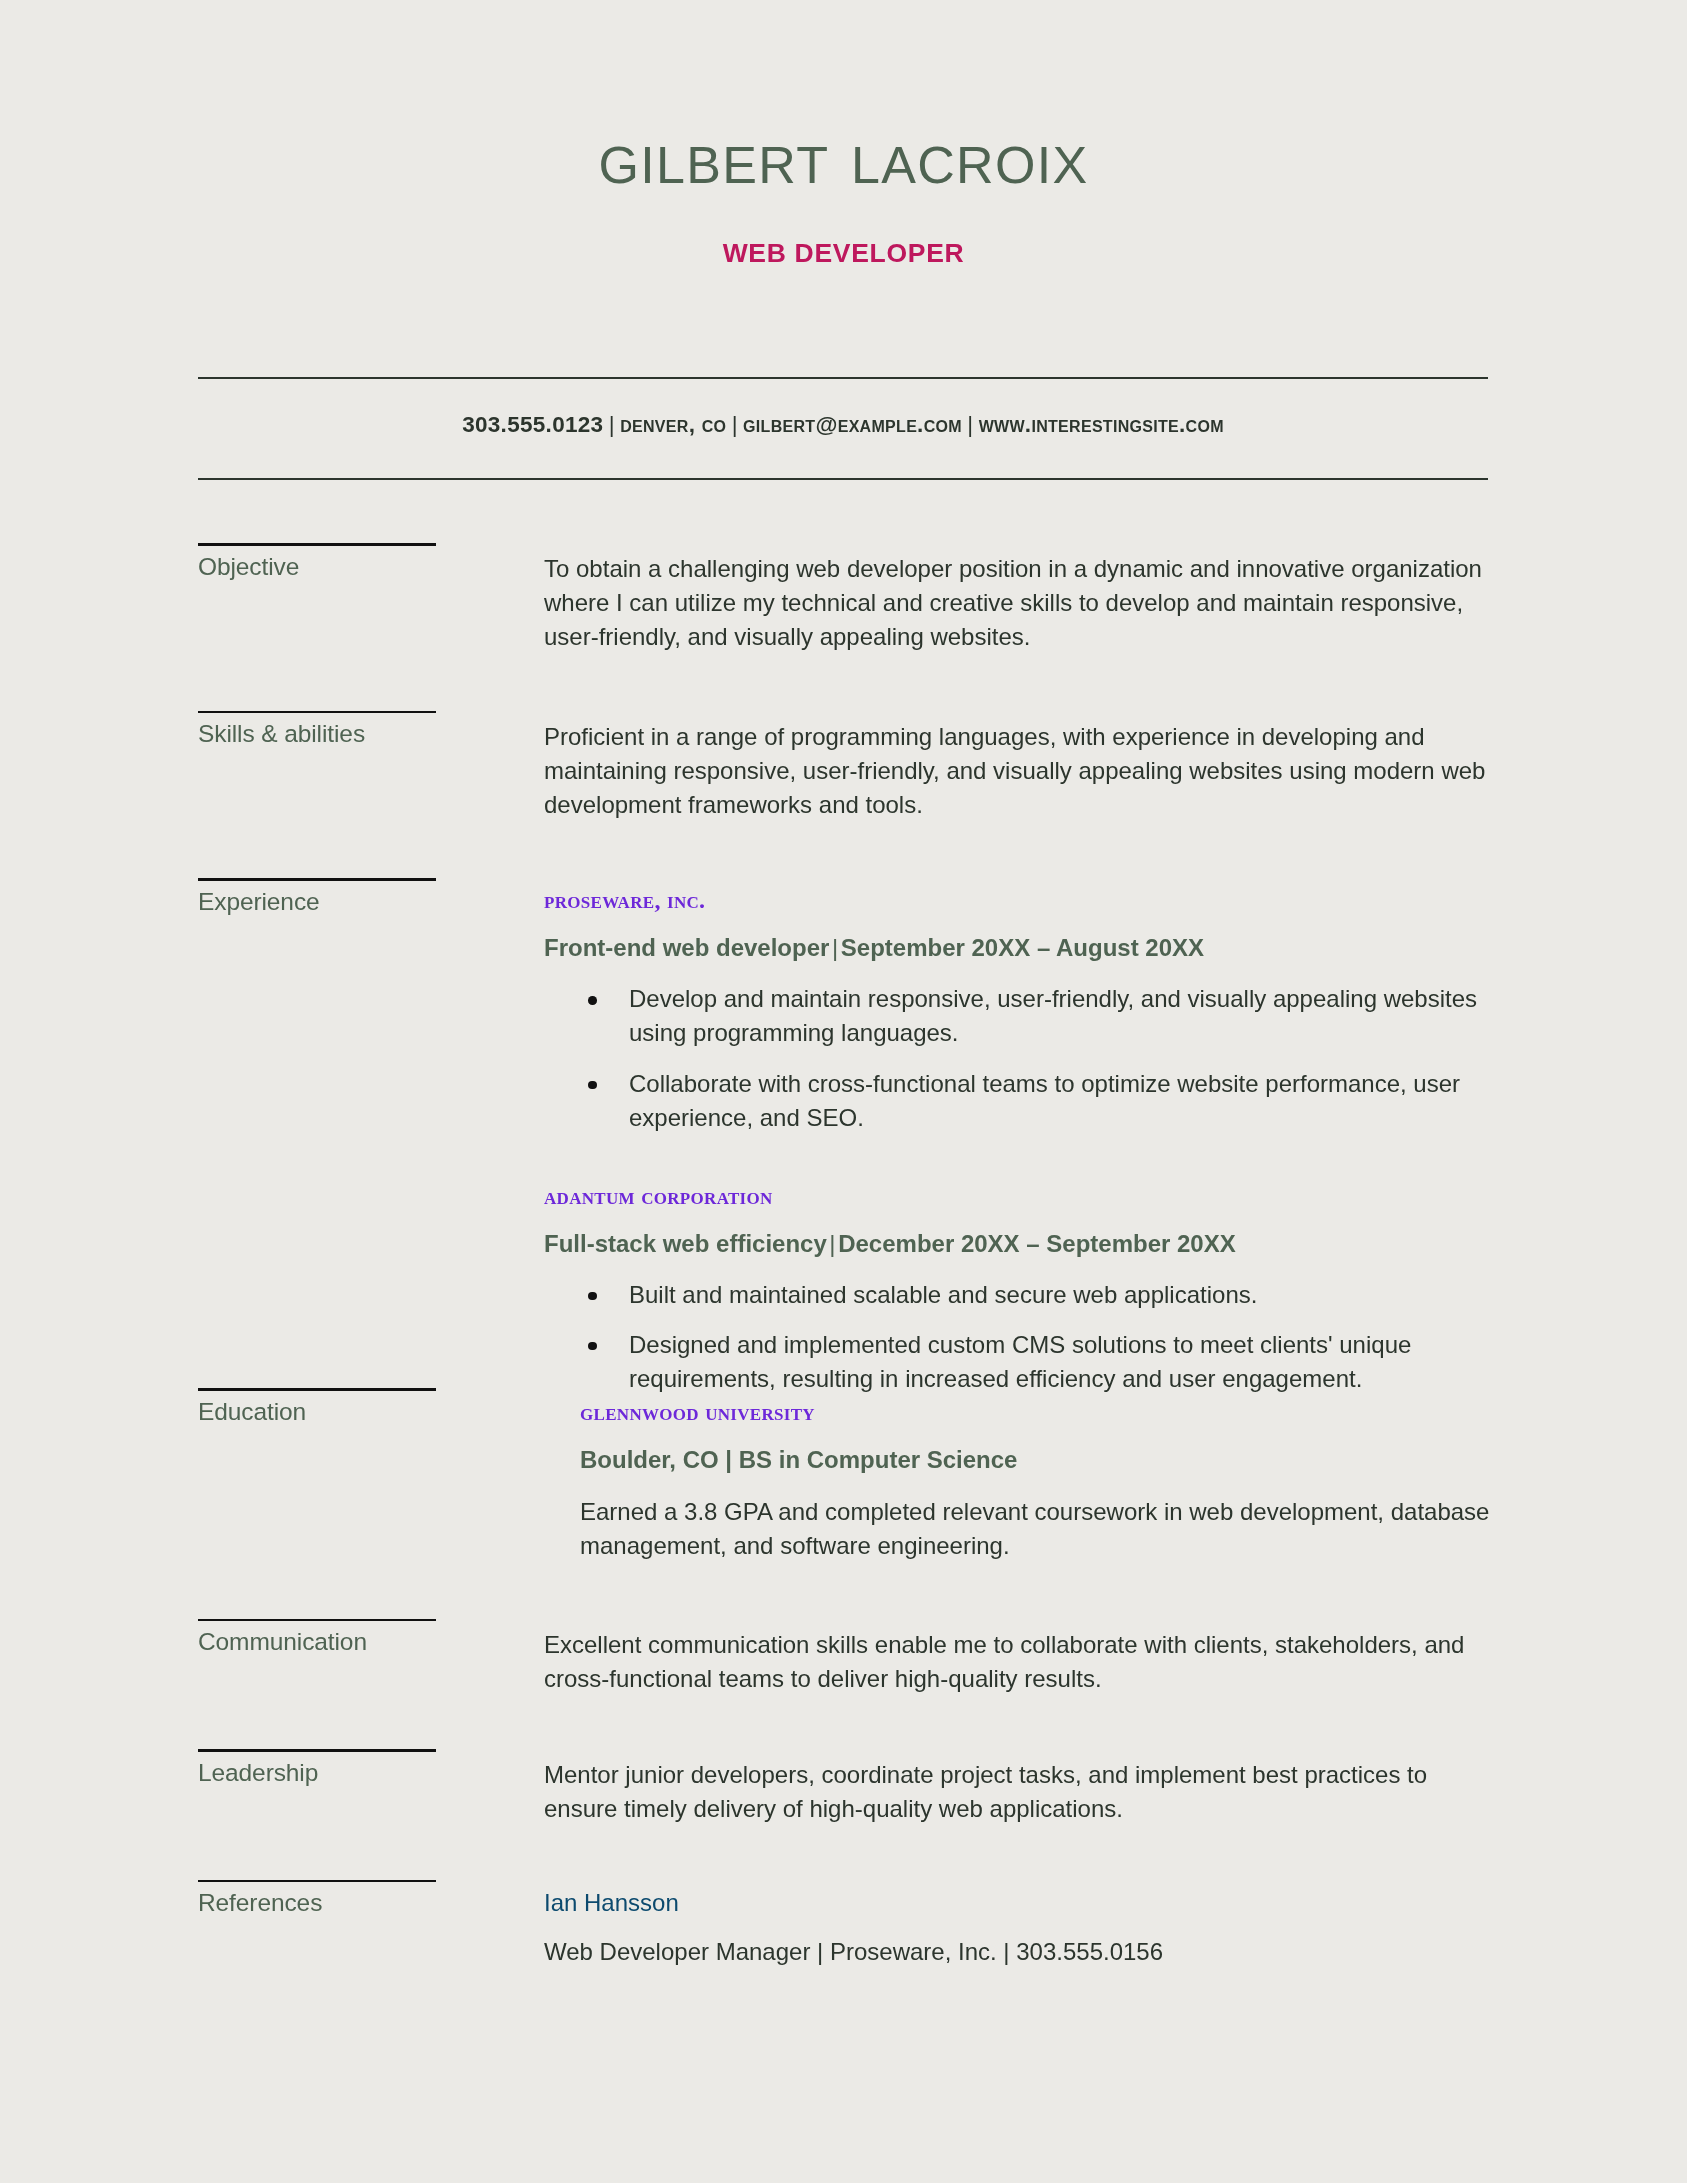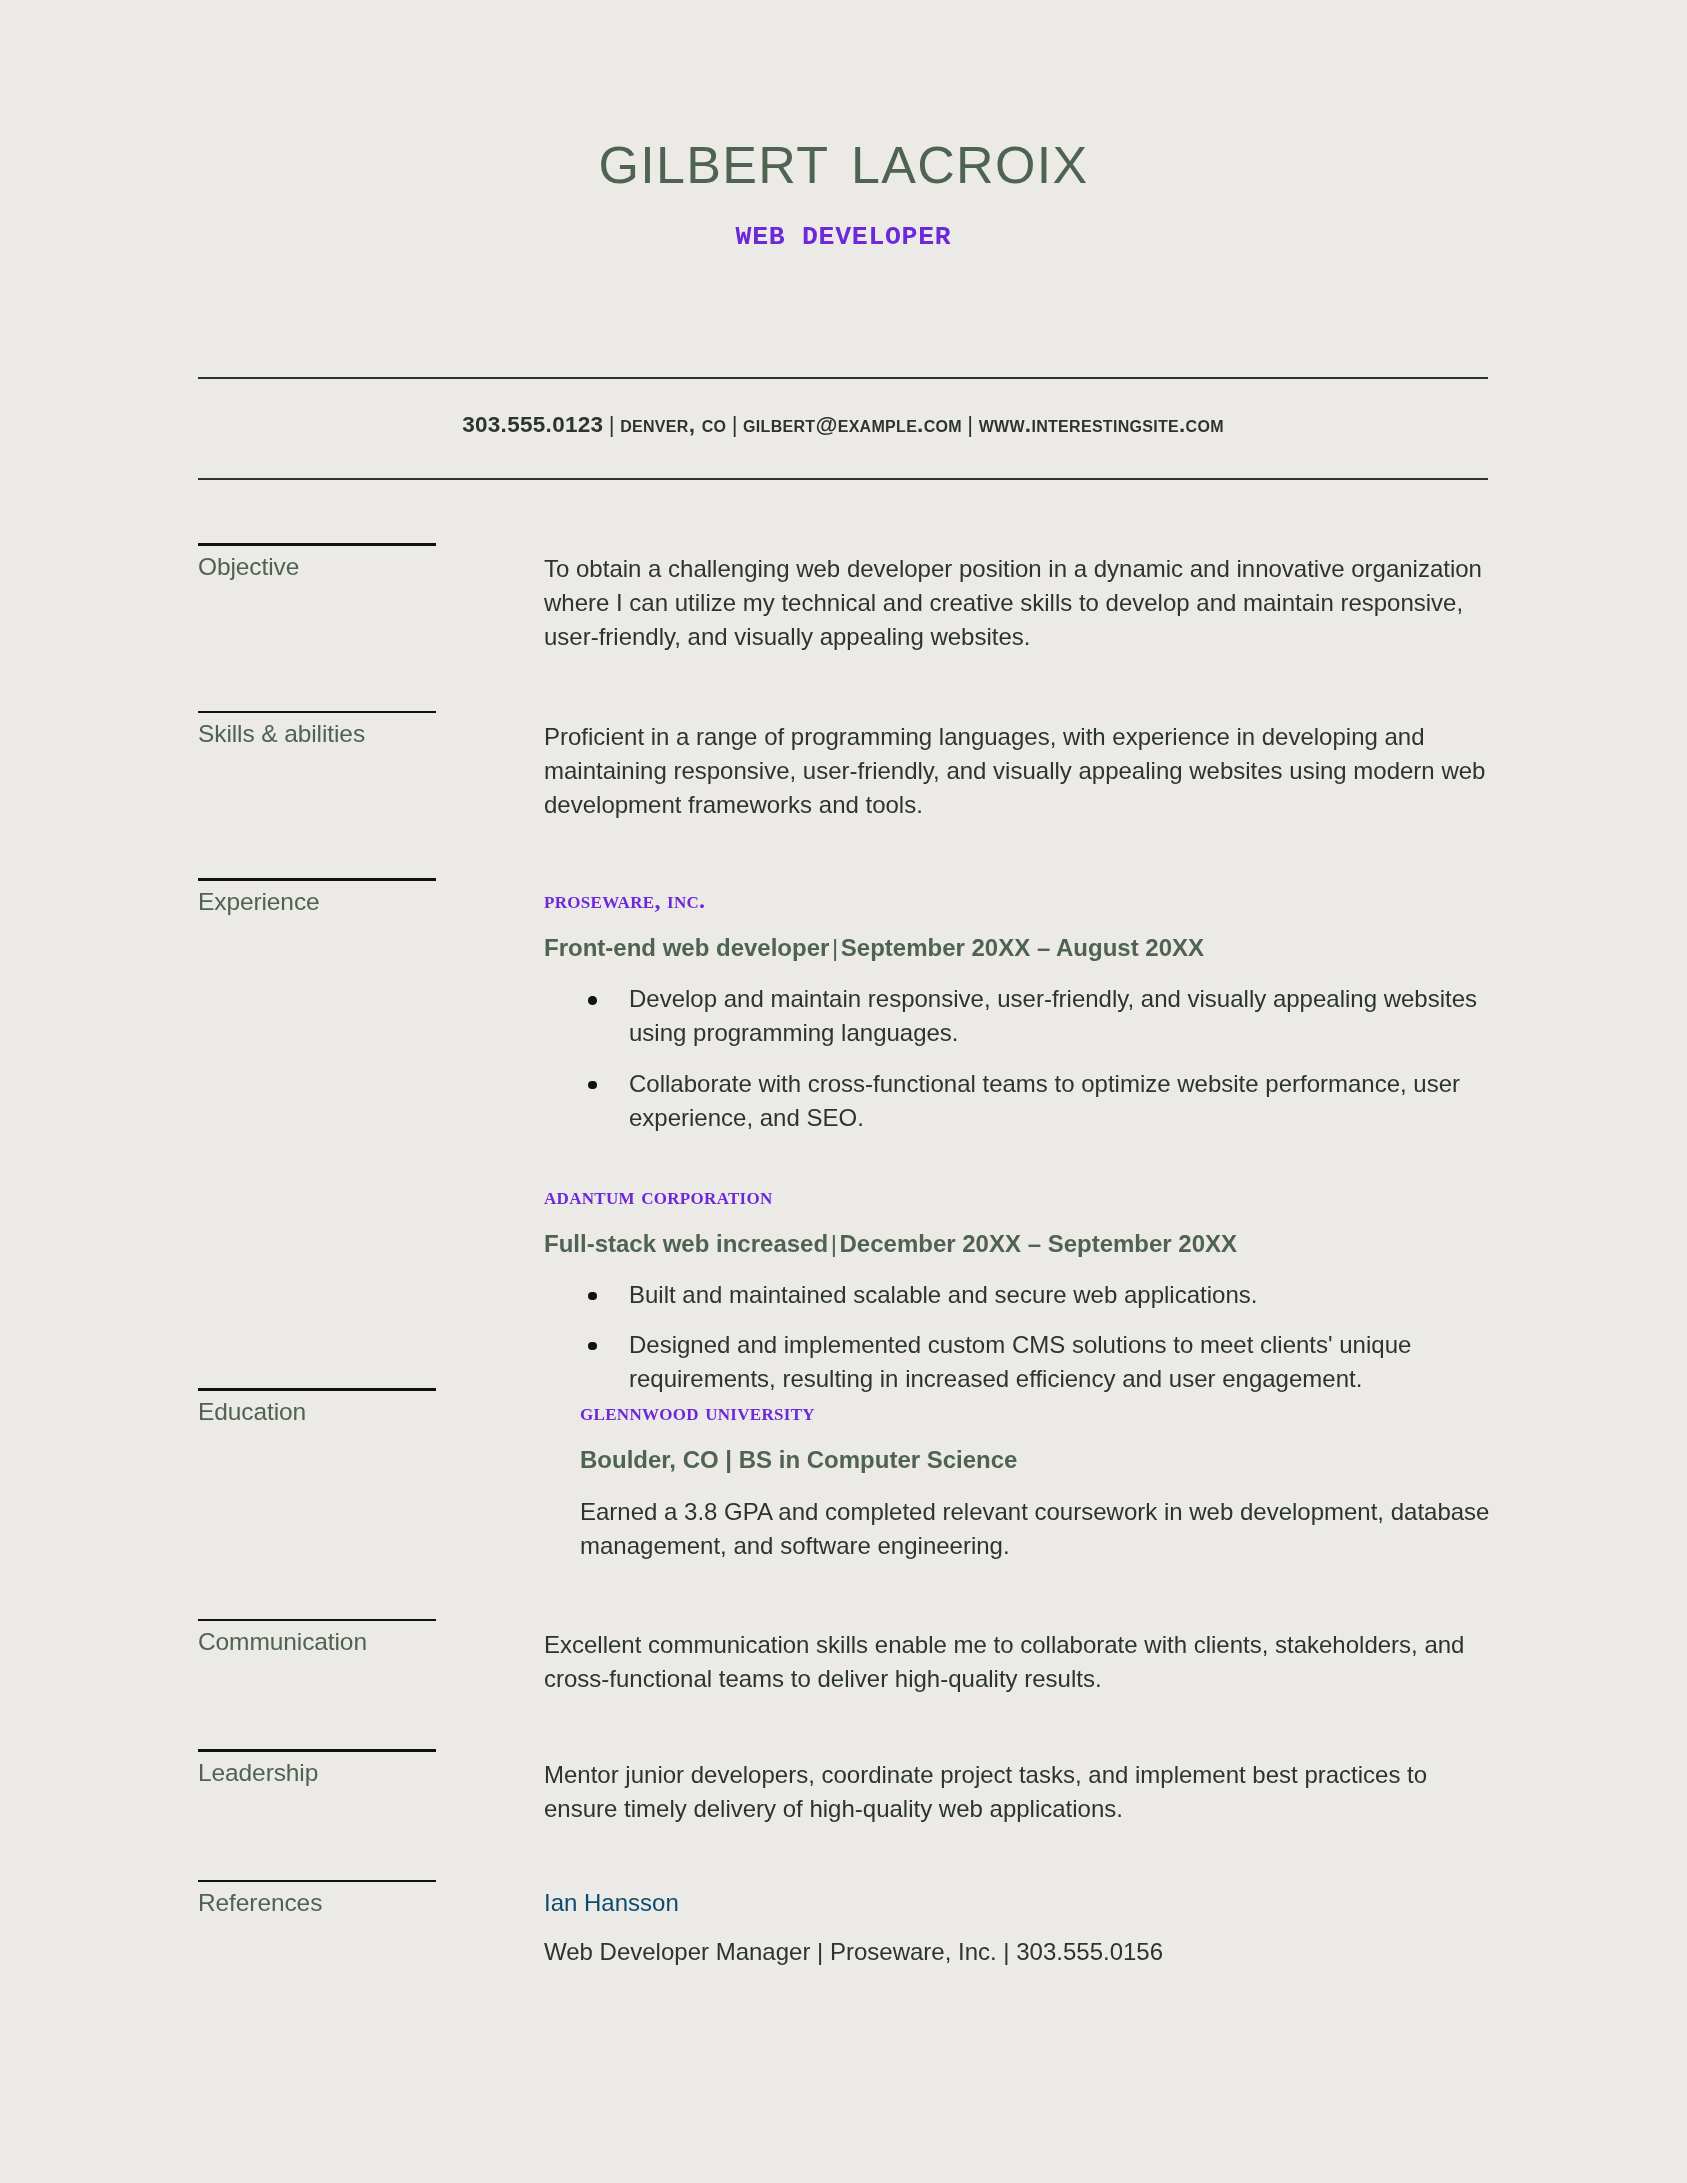--- a/index.html
+++ b/index.html
@@ -30,26 +30,26 @@
     line-height: 1.05;
     font-weight: 400;
     color: #4F6352;
     font-variant: small-caps;
     text-transform: lowercase;
     letter-spacing: 1.3px;
     margin: 0;
     padding: 0;
   }
   .job-title {
-    margin-top: 25px;
-    font-family: Liberation Mono, monospace;
+    margin-top: 41px;
+    font-family: Liberation Sans, sans-serif;
     font-size: 26.5px;
     font-weight: 700;
     letter-spacing: 0.7px;
-    color: #6d28d9;
+    color: #be185d;
     text-transform: uppercase;
   }
 
   .rule-top, .rule-bottom {
     position: absolute;
     left: 198px;
     width: 1290px;
     height: 2px;
     background: #2C352D;
   }
@@ -237,21 +237,21 @@
             <li>Develop and maintain responsive, user-friendly, and visually appealing websites using programming languages.</li>
             <li>Collaborate with cross-functional teams to optimize website performance, user experience, and SEO.</li>
           </ul>
         </div>
 
         <div style="height:48px;"></div>
 
         <div>
           <p class="org">Adantum Corporation</p>
           <p class="role">
-            <span>Full-stack web increased</span><span class="bar">|</span><span>December 20XX – September 20XX</span>
+            <span>Full-stack web efficiency</span><span class="bar">|</span><span>December 20XX – September 20XX</span>
           </p>
           <ul class="bullets">
             <li>Built and maintained scalable and secure web applications.</li>
             <li>Designed and implemented custom CMS solutions to meet clients' unique requirements, resulting in increased efficiency and user engagement.</li>
           </ul>
         </div>
 
       </div>
     </div>
 

